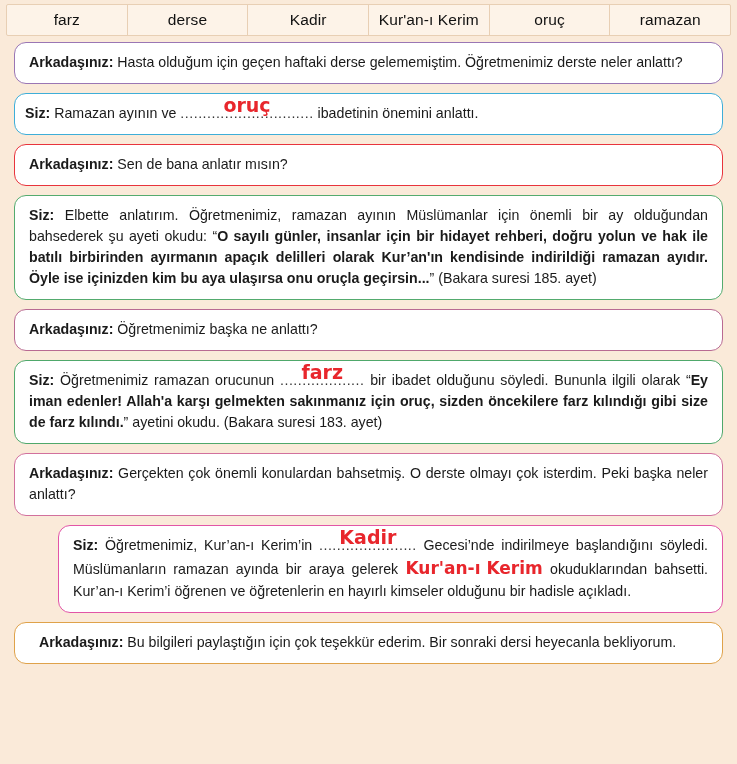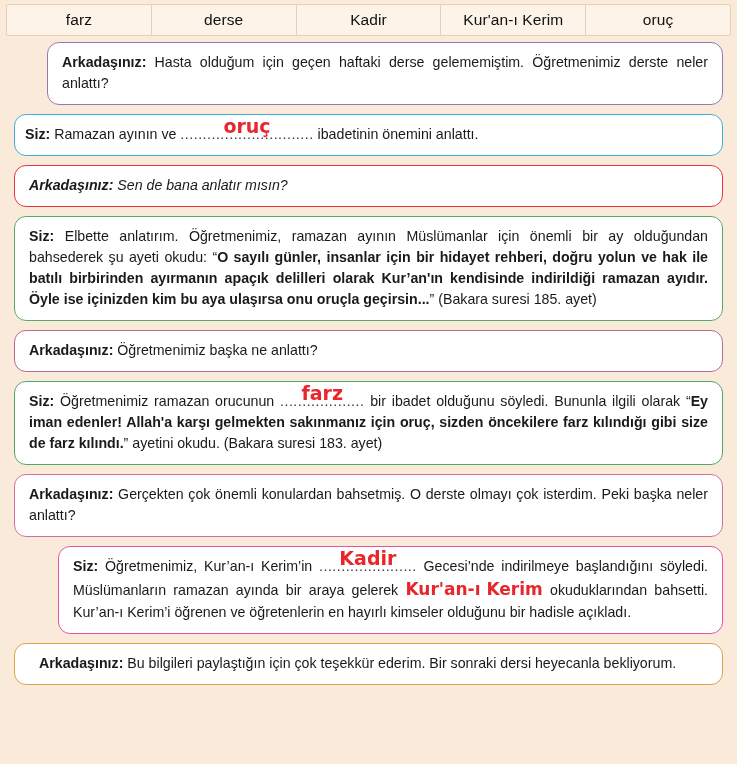--- a/index.html
+++ b/index.html
@@ -122,37 +122,38 @@
 </style>
 </head>
 <body>
 
 <div class="wordbank">
   <div class="wb-cell">farz</div>
   <div class="wb-cell">derse</div>
   <div class="wb-cell">Kadir</div>
   <div class="wb-cell">Kur'an-ı Kerim</div>
   <div class="wb-cell">oruç</div>
+  <div class="wb-cell">ramazan</div>
 </div>
 
 <div class="dialogue">
 
-  <div class="bubble b-purple" style="border-color: rgb(154, 118, 180); margin-left: 33px;">
+  <div class="bubble b-purple" style="border-color: rgb(154, 118, 180);">
     <p>
       <span class="speaker">Arkadaşınız:</span><span> Hasta olduğum için geçen haftaki derse gelememiştim. Öğretmenimiz derste neler anlattı?</span>
     </p>
   </div>
 
   <div class="bubble b-cyan" style="border-color: rgb(62, 174, 216); padding-left: 10px;">
     <p>
       <span class="speaker">Siz:</span><span> Ramazan ayının ve </span><span class="blank"><span class="dots">..............................</span><span class="hand">oruç</span></span><span> ibadetinin önemini anlattı.</span>
     </p>
   </div>
 
-  <div class="bubble b-red" style="border-color: rgb(232, 52, 60); font-style: italic;">
+  <div class="bubble b-red" style="border-color: rgb(232, 52, 60);">
     <p>
       <span class="speaker">Arkadaşınız:</span><span> Sen de bana anlatır mısın?</span>
     </p>
   </div>
 
   <div class="bubble b-green" style="border-color: rgb(84, 171, 110);">
     <p>
       <span class="speaker">Siz:</span><span> Elbette anlatırım. Öğretmenimiz, ramazan ayının Müslümanlar için önemli bir ay olduğundan bahsederek şu ayeti okudu: “</span><span class="q">O sayılı günler, insanlar için bir hidayet rehberi, doğru yolun ve hak ile batılı birbirinden ayırmanın apaçık delilleri olarak Kur’an'ın kendisinde indirildiği ramazan ayıdır. Öyle ise içinizden kim bu aya ulaşırsa onu oruçla geçirsin...</span><span>” (Bakara suresi 185. ayet)</span>
     </p>
   </div>

